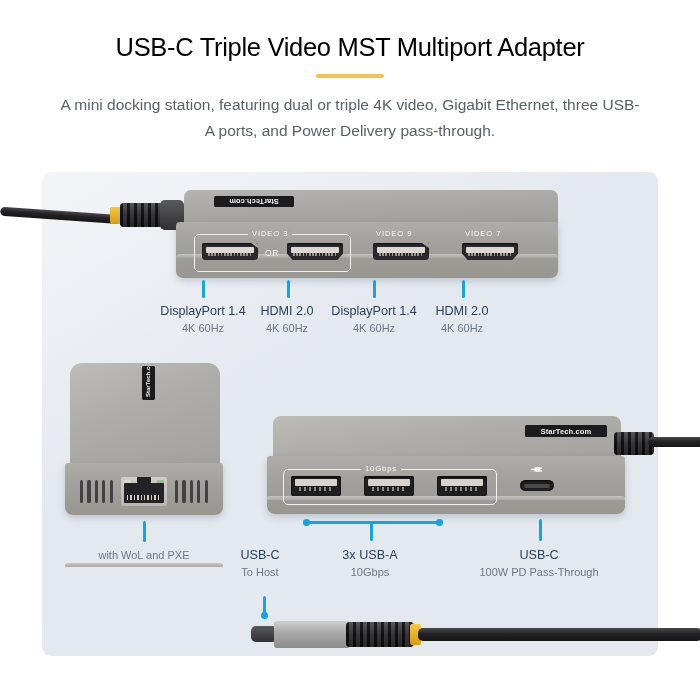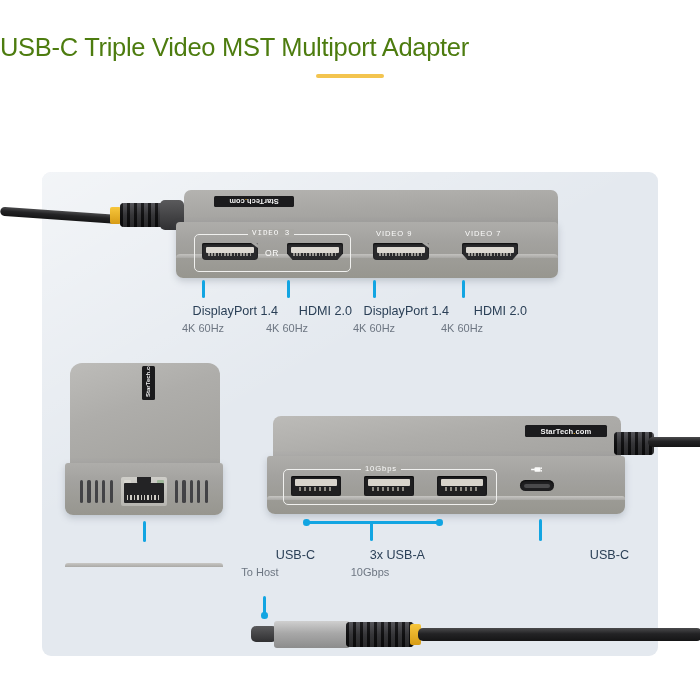--- a/index.html
+++ b/index.html
@@ -7,22 +7,22 @@
     width:700px;height:700px;
     background:#ffffff;
     font-family:"Liberation Sans", sans-serif;
     overflow:hidden;
     position:relative;
   }
   .stage{position:absolute;left:0;top:0;width:700px;height:700px;}
 
   
   .title{
-    position:absolute;left:0;top:30px;width:700px;
-    font-size:25.5px;color:#4d7c0f;letter-spacing:-0.3px;
+    position:absolute;left:0;top:30px;width:700px;text-align:center;
+    font-size:25.5px;color:#000000;letter-spacing:-0.3px;
     font-weight:400;line-height:34px;
   }
   .title-rule{
     position:absolute;left:50%;top:74px;transform:translateX(-50%);
     width:68px;height:3.5px;background:#f3c44f;border-radius:2px;
   }
   .subtitle{
     position:absolute;left:60px;top:92px;width:580px;text-align:center;
     font-size:15.5px;color:#5a6068;line-height:26px;font-weight:400;
   }
@@ -125,21 +125,21 @@
   }
 
   
   .cl-v{position:absolute;width:2.6px;background:#12a5e2;border-radius:2px;}
   .cl-h{position:absolute;height:2.6px;background:#12a5e2;border-radius:2px;}
   .cl-dot{position:absolute;width:6.5px;height:6.5px;border-radius:50%;background:#12a5e2;}
 
   .cap{
     position:absolute;text-align:center;
   }
-  .cap .t1{font-size:12.6px;color:#2a3f56;font-weight:400;line-height:17px;white-space:nowrap;text-align:right;}
+  .cap .t1{font-size:12.6px;color:#2a3f56;font-weight:400;line-height:17px;white-space:nowrap;}
   .cap .t2{font-size:11px;color:#6d7682;font-weight:400;line-height:16px;white-space:nowrap;}
 
   
   .dev2{position:absolute;left:65px;top:363px;width:158px;height:152px;}
   .dev2-top{
     position:absolute;left:5px;top:0;width:150px;height:106px;
     background:linear-gradient(160deg,#bdbcb9 0%,#aeadaa 40%,#a2a19d 100%);
     border-radius:12px 12px 4px 4px;
   }
   .dev2-face{
@@ -247,20 +247,21 @@
     border-radius:5px;
   }
 </style>
 </head>
 <body>
 
 <div class="stage">
 
   <div class="title">USB-C Triple Video MST Multiport Adapter</div>
   <div class="title-rule"></div>
+  <div class="subtitle">A mini docking station, featuring dual or triple 4K video, Gigabit Ethernet, three USB-A ports, and Power Delivery pass-through.</div>
 
   <div class="panel">
     <div class="panel-sheen"></div>
   </div>
 
   <div class="cable-black" style="left:0px;top:215px;width:120px;height:9px;transform:rotate(4deg);transform-origin:right center;"></div>
   <div class="yband" style="left:110px;top:207px;width:11px;height:17px;"></div>
   <div class="boot" style="left:120px;top:203px;width:44px;height:24px;">
     <div class="boot-ribs"></div>
   </div>
@@ -271,21 +272,21 @@
       <div class="logo1">
         <span>StarTech</span>
           <span class="acc">.</span>
           <span>com</span>
       </div>
     </div>
     <div class="dev1-face devface">
       <div class="dev1-bevel"></div>
 
       <div class="grp" style="left:18px;top:12px;width:155px;height:36px;"></div>
-      <div class="grp-label" style="left:72px;top:7px;font-family:Liberation Mono, monospace;">VIDEO 3</div>
+      <div class="grp-label" style="left:72px;top:7px;">VIDEO 3</div>
       <div class="dp" style="left:26px;top:21px;">
         <div class="pins"></div>
         <div class="dp-clip"></div>
       </div>
       <div class="or-label" style="left:89px;top:26px;">OR</div>
       <div class="hdmi" style="left:111px;top:21px;">
         <div class="pins"></div>
       </div>
 
       <div class="port-label" style="left:200px;top:7px;">VIDEO 9</div>
@@ -349,20 +350,21 @@
       <i></i>
         <i></i>
         <i></i>
         <i></i>
         <i></i>
     </div>
   </div>
 
   <div class="cl-v" style="left:143px;top:521px;height:21px;"></div>
   <div class="cap" style="left:54px;top:547px;width:180px;">
+    <div class="t2">with WoL and PXE</div>
   </div>
 
   <div class="dev3">
     <div class="dev3-top">
       <div class="logo2">
         <span>StarTech</span>
           <span class="acc">.</span>
           <span>com</span>
       </div>
     </div>
@@ -406,20 +408,21 @@
   <div class="cap" style="left:205px;top:547px;width:110px;">
     <div class="t1">USB-C</div>
     <div class="t2">To Host</div>
   </div>
   <div class="cap" style="left:315px;top:547px;width:110px;">
     <div class="t1">3x USB-A</div>
     <div class="t2">10Gbps</div>
   </div>
   <div class="cap" style="left:449px;top:547px;width:180px;">
     <div class="t1">USB-C</div>
+    <div class="t2">100W PD Pass-Through</div>
   </div>
 
   <div class="cl-v" style="left:263px;top:596px;height:22px;"></div>
   <div class="cl-dot" style="left:261px;top:612px;"></div>
 
   <div class="ctip" style="left:251px;top:626px;width:26px;height:16px;"></div>
   <div class="shell-silver" style="left:274px;top:621px;width:76px;height:27px;"></div>
   <div class="boot" style="left:346px;top:622px;width:68px;height:25px;">
     <div class="boot-ribs"></div>
   </div>

